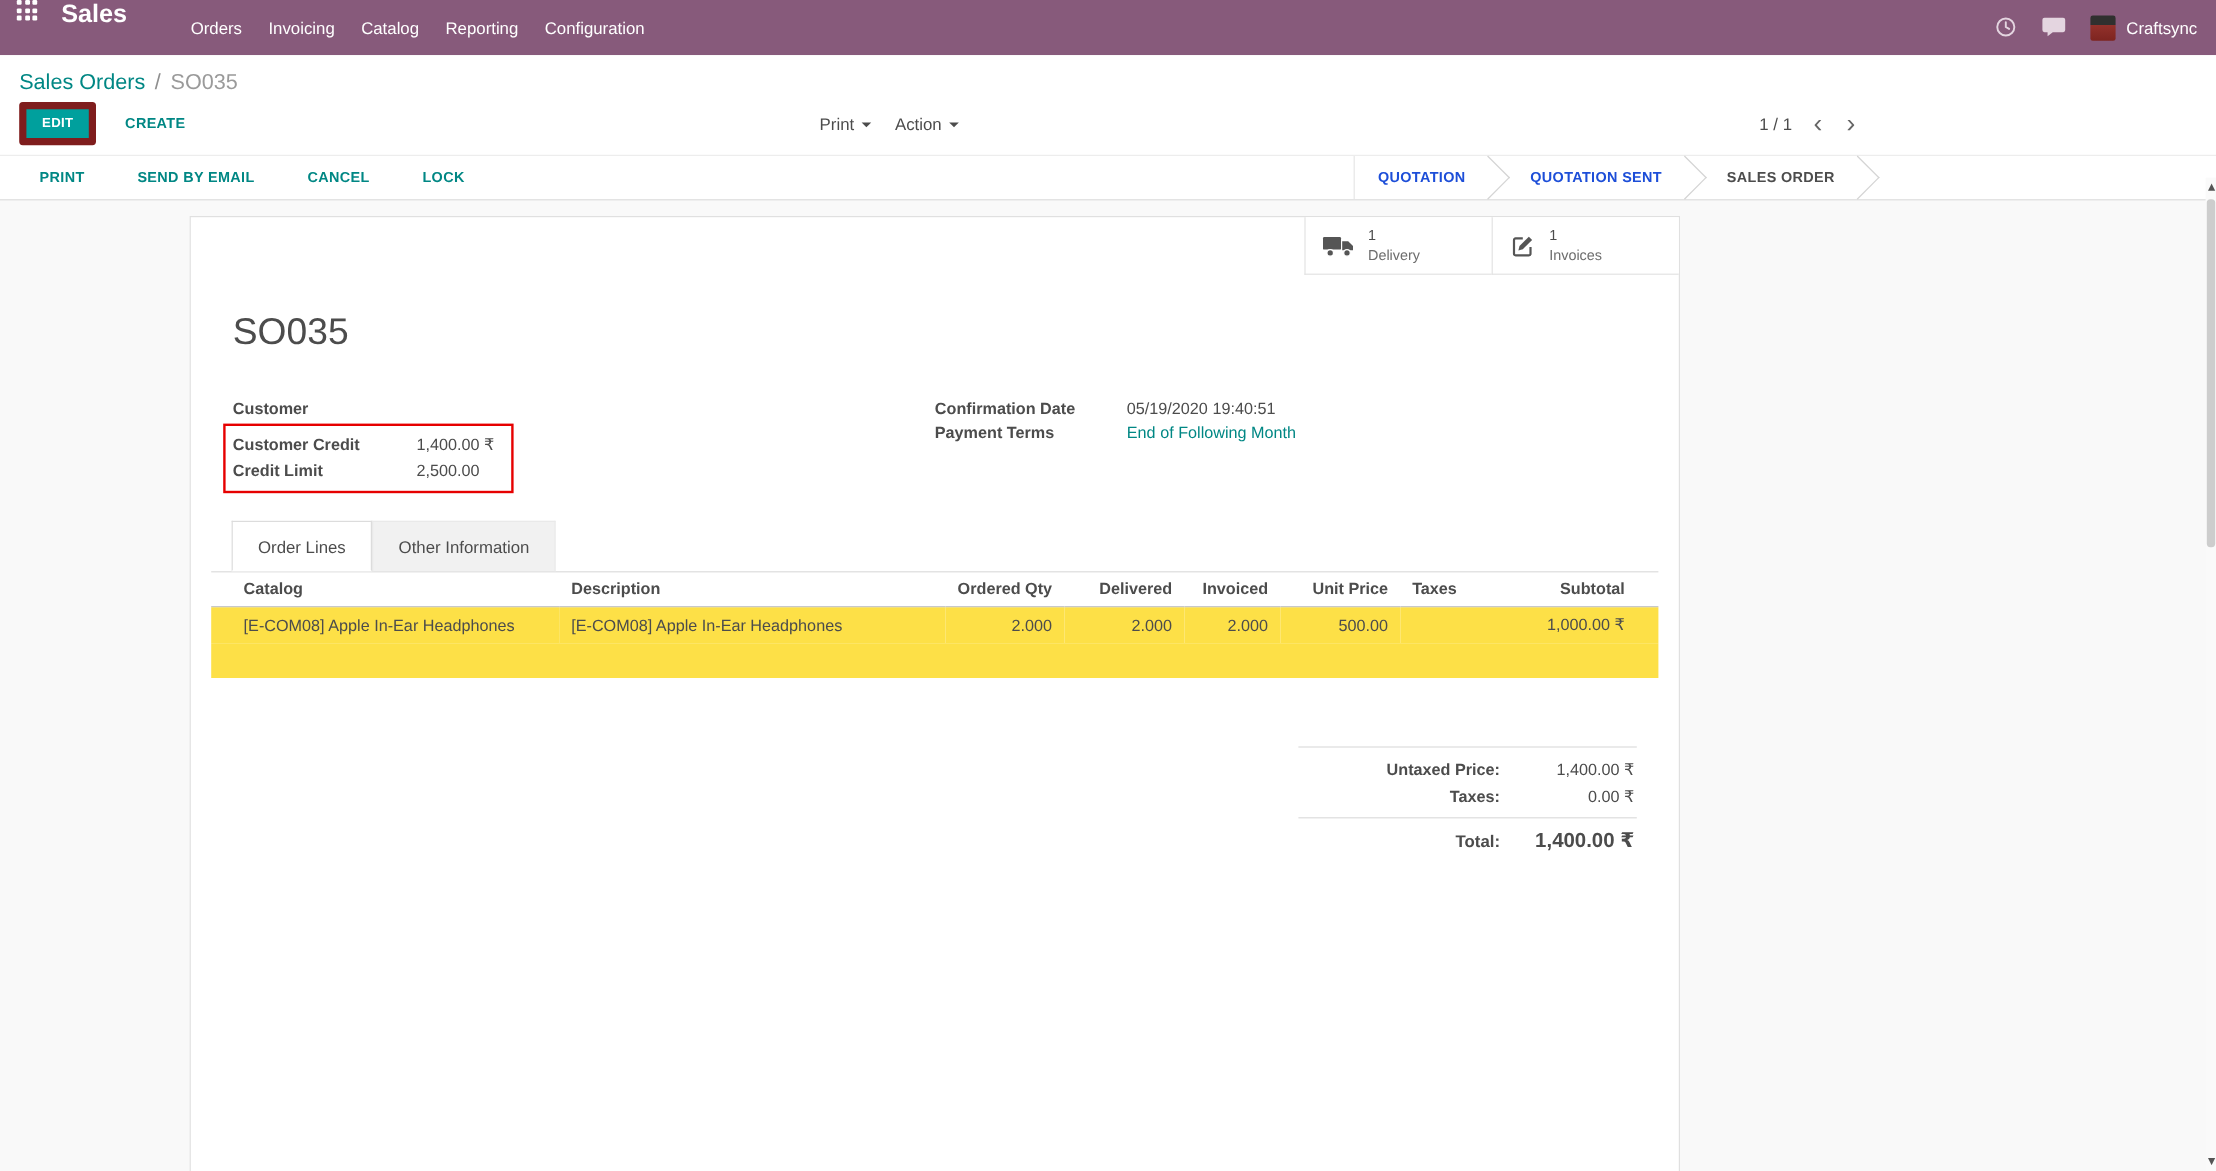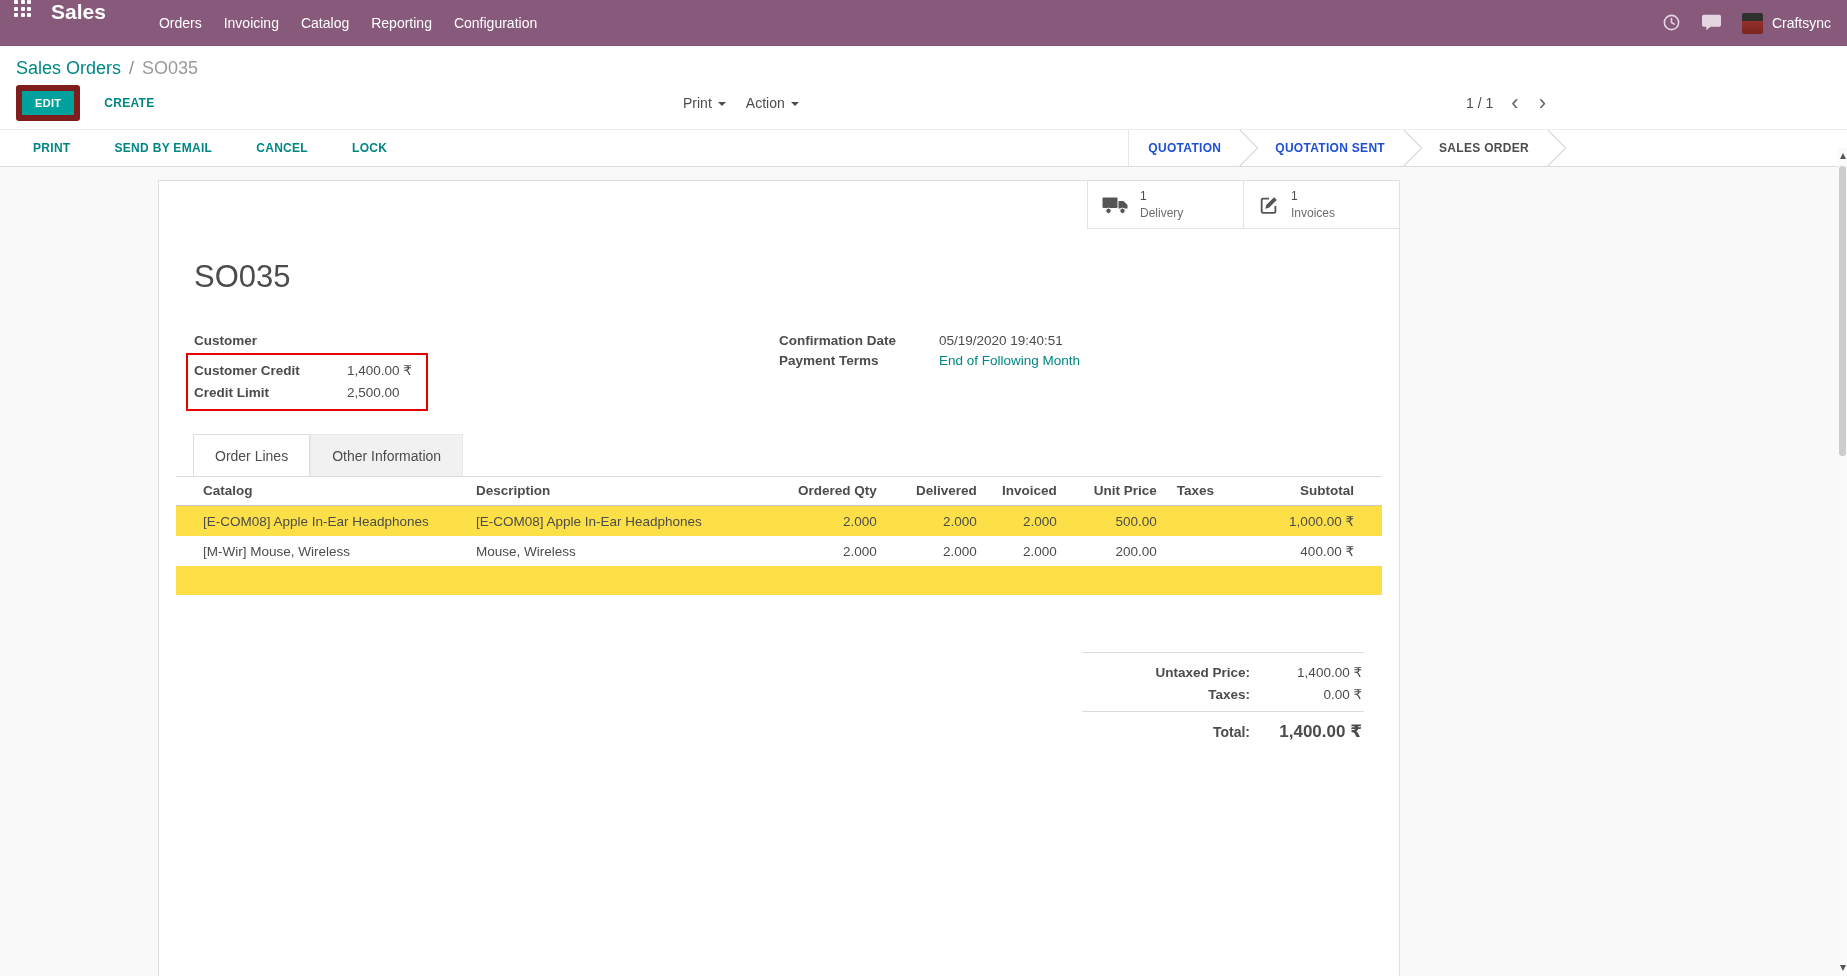--- a/index.html
+++ b/index.html
@@ -292,30 +292,20 @@
             <tr class="row-line striped">
               <td class="first">[E-COM08] Apple In-Ear Headphones</td>
               <td>[E-COM08] Apple In-Ear Headphones</td>
               <td class="num">2.000</td>
               <td class="num">2.000</td>
               <td class="num">2.000</td>
               <td class="num">500.00</td>
               <td></td>
               <td class="num last">1,000.00 ₹</td>
             </tr>
-            <tr class="row-line">
-              <td class="first">[M-Wir] Mouse, Wireless</td>
-              <td>Mouse, Wireless</td>
-              <td class="num">2.000</td>
-              <td class="num">2.000</td>
-              <td class="num">2.000</td>
-              <td class="num">200.00</td>
-              <td></td>
-              <td class="num last">400.00 ₹</td>
-            </tr>
             <tr class="striped">
               <td colspan="8">&nbsp;</td>
             </tr>
           </tbody>
         </table>
       </div>
 
       <div class="totals">
         <div class="trow">
           <span class="tlabel">Untaxed Price:</span>

